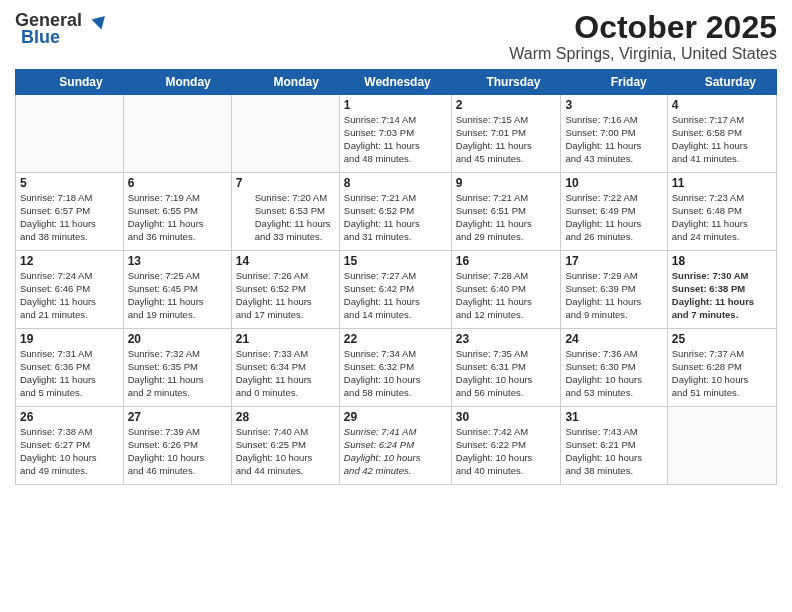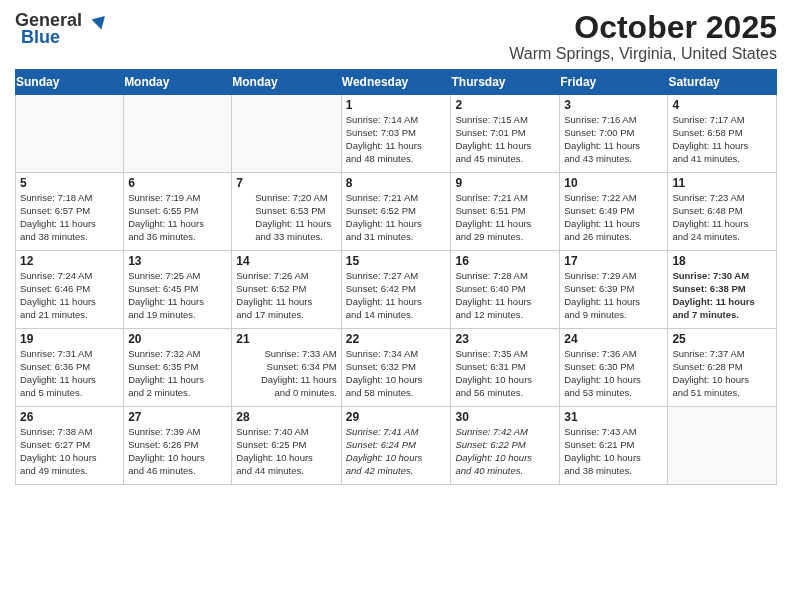--- a/index.html
+++ b/index.html
@@ -40,22 +40,22 @@
     }
     .calendar {
       width: 100%;
       border-collapse: collapse;
       border: 1px solid #ccc;
     }
     .calendar th {
       background-color: #1a5fa8;
       color: white;
       font-size: 12px;
-      padding: 5px 0;
-      text-align: left;
+      padding: 5px 20px;
+      text-align: right;
       border: 1px solid #1a5fa8;
       font-weight: bold;
     }
     .calendar td {
       border: 1px solid #ccc;
       vertical-align: top;
       padding: 3px 4px;
       width: 113px;
       height: 78px;
       font-size: 10px;
@@ -255,21 +255,21 @@
           </td>
           <td>
             <div class="day-number">20</div>
             <div class="day-info" style="white-space: pre-line;">Sunrise: 7:32 AM
 Sunset: 6:35 PM
 Daylight: 11 hours
 and 2 minutes.</div>
           </td>
           <td>
             <div class="day-number">21</div>
-            <div class="day-info" style="white-space: pre-line; text-align: right;">Sunrise: 7:33 AM
+            <div class="day-info" style="white-space: pre-line;">Sunrise: 7:33 AM
 Sunset: 6:34 PM
 Daylight: 11 hours
 and 0 minutes.</div>
           </td>
           <td>
             <div class="day-number">22</div>
             <div class="day-info" style="white-space: pre-line;">Sunrise: 7:34 AM
 Sunset: 6:32 PM
 Daylight: 10 hours
 and 58 minutes.</div>
@@ -320,21 +320,21 @@
           </td>
           <td>
             <div class="day-number">29</div>
             <div class="day-info" style="white-space: pre-line; font-style: italic;">Sunrise: 7:41 AM
 Sunset: 6:24 PM
 Daylight: 10 hours
 and 42 minutes.</div>
           </td>
           <td>
             <div class="day-number">30</div>
-            <div class="day-info" style="white-space: pre-line; font-style: italic;">Sunrise: 7:42 AM
+            <div class="day-info" style="white-space: pre-line;">Sunrise: 7:42 AM
 Sunset: 6:22 PM
 Daylight: 10 hours
 and 40 minutes.</div>
           </td>
           <td>
             <div class="day-number">31</div>
             <div class="day-info" style="white-space: pre-line;">Sunrise: 7:43 AM
 Sunset: 6:21 PM
 Daylight: 10 hours
 and 38 minutes.</div>

